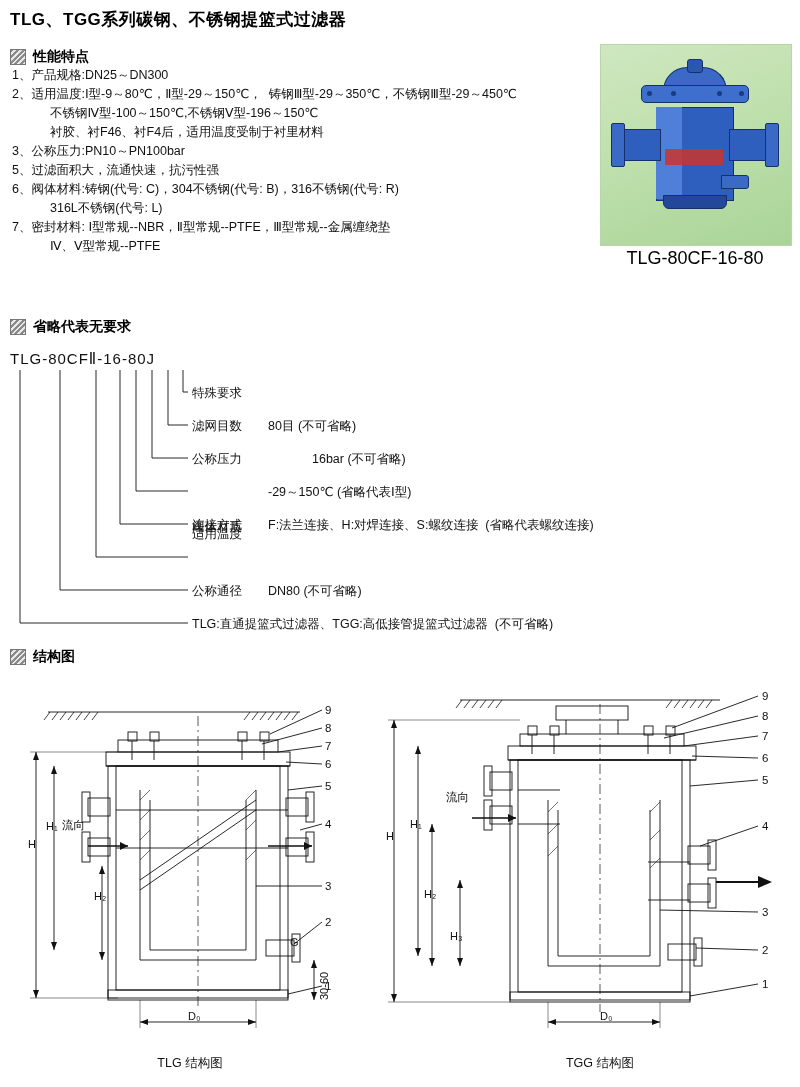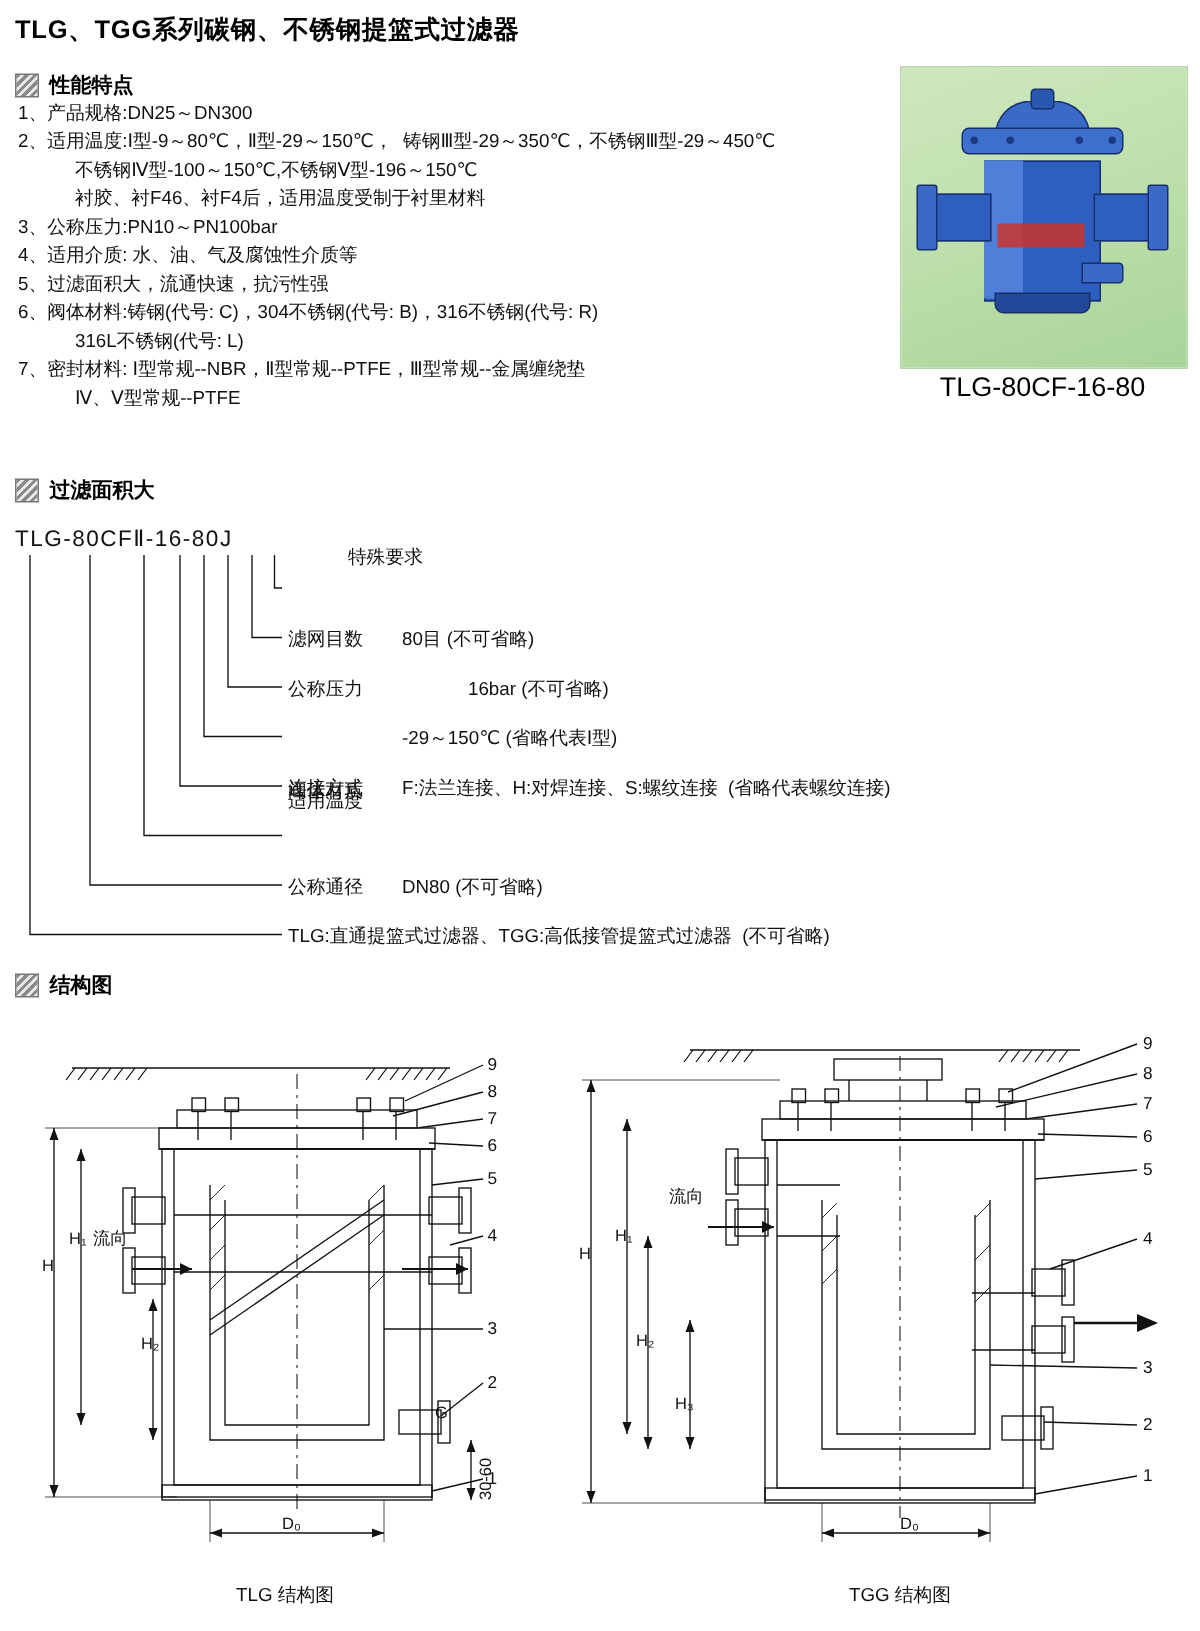--- a/index.html
+++ b/index.html
@@ -89,21 +89,20 @@
     <span class="sec-mark"></span>
     <span class="sec-title">性能特点</span>
   </div>
 
   <div class="spec-list">
     <div class="spec-row">1、产品规格:DN25～DN300</div>
     <div class="spec-row">2、适用温度:Ⅰ型-9～80℃，Ⅱ型-29～150℃，  铸钢Ⅲ型-29～350℃，不锈钢Ⅲ型-29～450℃</div>
     <div class="spec-row indent1">不锈钢Ⅳ型-100～150℃,不锈钢Ⅴ型-196～150℃</div>
     <div class="spec-row indent1">衬胶、衬F46、衬F4后，适用温度受制于衬里材料</div>
     <div class="spec-row">3、公称压力:PN10～PN100bar</div>
-    <div class="spec-row">4、适用介质: 水、油、气及腐蚀性介质等</div>
     <div class="spec-row">5、过滤面积大，流通快速，抗污性强</div>
     <div class="spec-row">6、阀体材料:铸钢(代号: C)，304不锈钢(代号: B)，316不锈钢(代号: R)</div>
     <div class="spec-row indent1">316L不锈钢(代号: L)</div>
     <div class="spec-row">7、密封材料: Ⅰ型常规--NBR，Ⅱ型常规--PTFE，Ⅲ型常规--金属缠绕垫</div>
     <div class="spec-row indent1">Ⅳ、Ⅴ型常规--PTFE</div>
   </div>
 
   <div class="photo-box">
     <div class="ph-dome"></div>
     <div class="ph-knob"></div>
@@ -119,26 +118,26 @@
     <div class="ph-flangeR"></div>
     <div class="ph-flangeR2"></div>
     <div class="ph-label"></div>
     <div class="ph-drain"></div>
     <div class="ph-bottom"></div>
   </div>
   <div class="photo-caption">TLG-80CF-16-80</div>
 
   <div class="sec-head" style="left:10px;top:318px;">
     <span class="sec-mark"></span>
-    <span class="sec-title">过滤面积大</span>
+    <span class="sec-title">省略代表无要求</span>
   </div>
 
   <div class="model-code">TLG-80CFⅡ-16-80J</div>
 
-  <div class="legend" style="left:192px;top:363px;margin-left:40px;">特殊要求</div>
+  <div class="legend" style="left:192px;top:385px;">特殊要求</div>
 
   <div class="legend" style="left:192px;top:418px;">滤网目数</div>
   <div class="legend" style="left:268px;top:418px;">80目 (不可省略)</div>
 
   <div class="legend" style="left:192px;top:451px;">公称压力</div>
   <div class="legend" style="left:268px;top:451px;margin-left:44px;">16bar (不可省略)</div>
 
   <div class="legend" style="left:192px;top:484px;margin-top:42px;">适用温度</div>
   <div class="legend" style="left:268px;top:484px;">-29～150℃ (省略代表Ⅰ型)</div>
 

